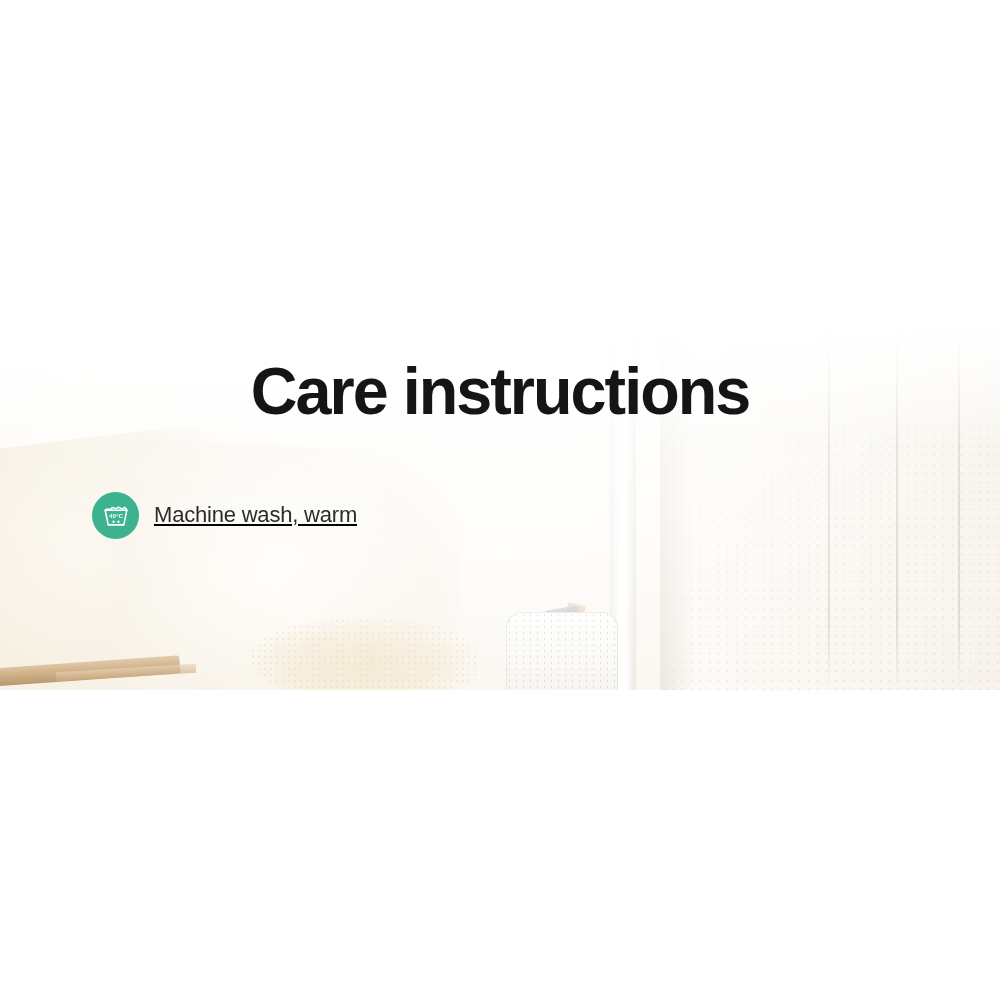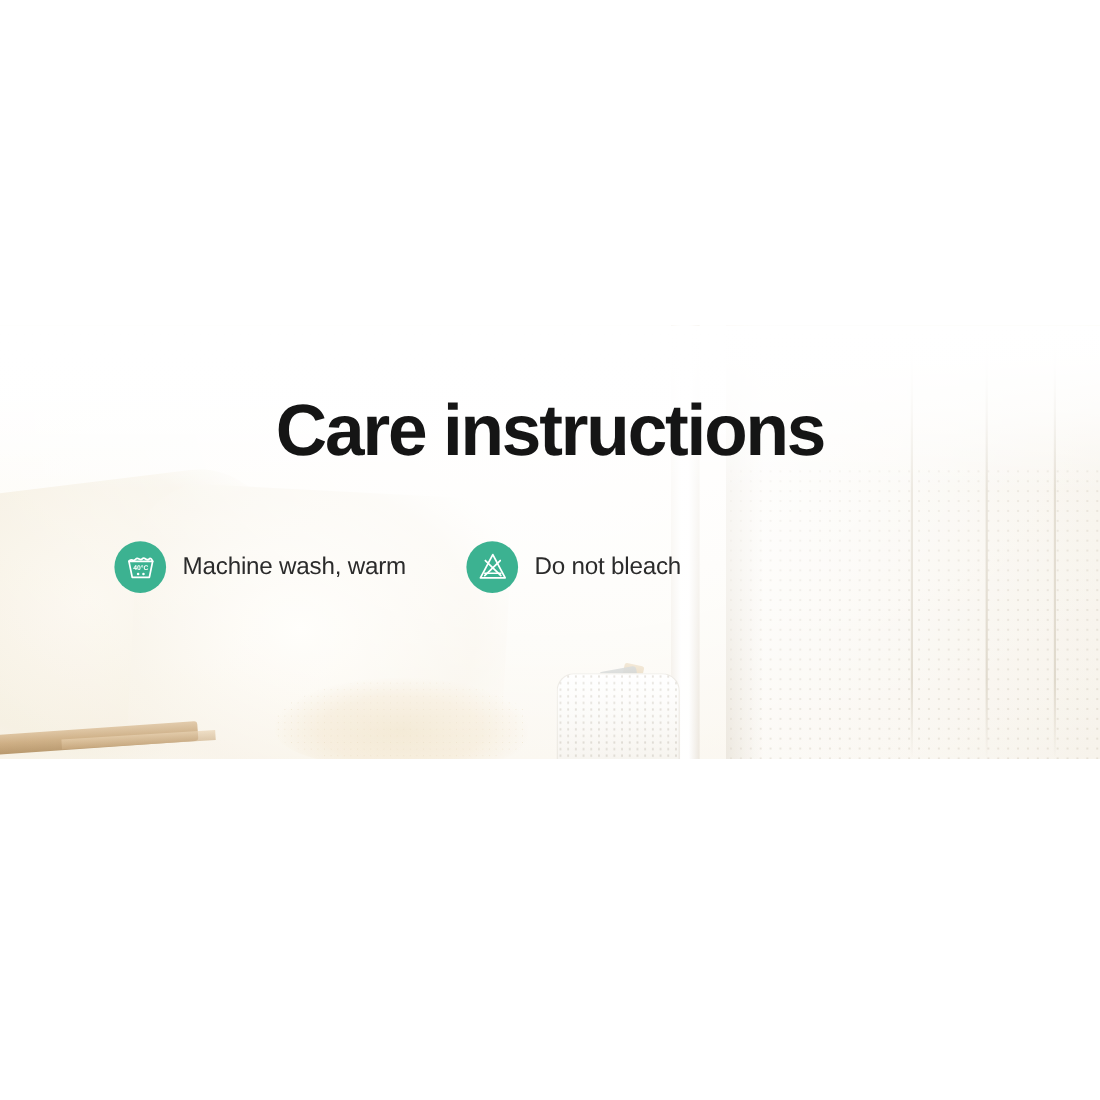--- a/index.html
+++ b/index.html
@@ -178,22 +178,23 @@
     font-size: 66px;
     font-weight: 700;
     letter-spacing: -2.0px;
     color: #151515;
     line-height: 1;
     transform: scaleX(0.98);
   }
 
   .care-grid {
     position: absolute;
-    left: 104px; top: 478px;
+    left: 92px; top: 478px;
     width: 860px;
+    text-decoration: underline;
   }
   .care-row {
     display: flex;
     align-items: center;
     height: 74px;
   }
   .care-col {
     display: flex;
     align-items: center;
   }
@@ -269,31 +270,20 @@
 
               <text x="16" y="19.6" text-anchor="middle" font-family="Liberation Sans, sans-serif" font-size="6.6" font-weight="700" fill="#ffffff">40°C</text>
 
               <circle cx="13.4" cy="23.2" r="1.25" fill="#ffffff"></circle>
               <circle cx="18.6" cy="23.2" r="1.25" fill="#ffffff"></circle>
             </svg>
           </div>
           <div class="care-label">Machine wash, warm</div>
         </div>
 
-        <div class="care-col c2">
-          <div class="icon-badge">
-            <svg width="30" height="30" viewBox="0 0 32 32" aria-hidden="true">
-              <path d="M16 4.5 L28 27 H4 Z" fill="none" stroke="#ffffff" stroke-width="1.7" stroke-linejoin="round"></path>
-              <path d="M7.6 22.6 L24.4 22.6" fill="none" stroke="#ffffff" stroke-width="1.5"></path>
-              <path d="M8.2 24.8 L23.2 10.2" fill="none" stroke="#ffffff" stroke-width="1.7" stroke-linecap="round"></path>
-              <path d="M23.8 24.8 L8.8 10.2" fill="none" stroke="#ffffff" stroke-width="1.7" stroke-linecap="round"></path>
-            </svg>
-          </div>
-          <div class="care-label">Do not bleach</div>
-        </div>
 
 
       </div>
 
       <div class="care-row">
 
 
 
 
       </div>

